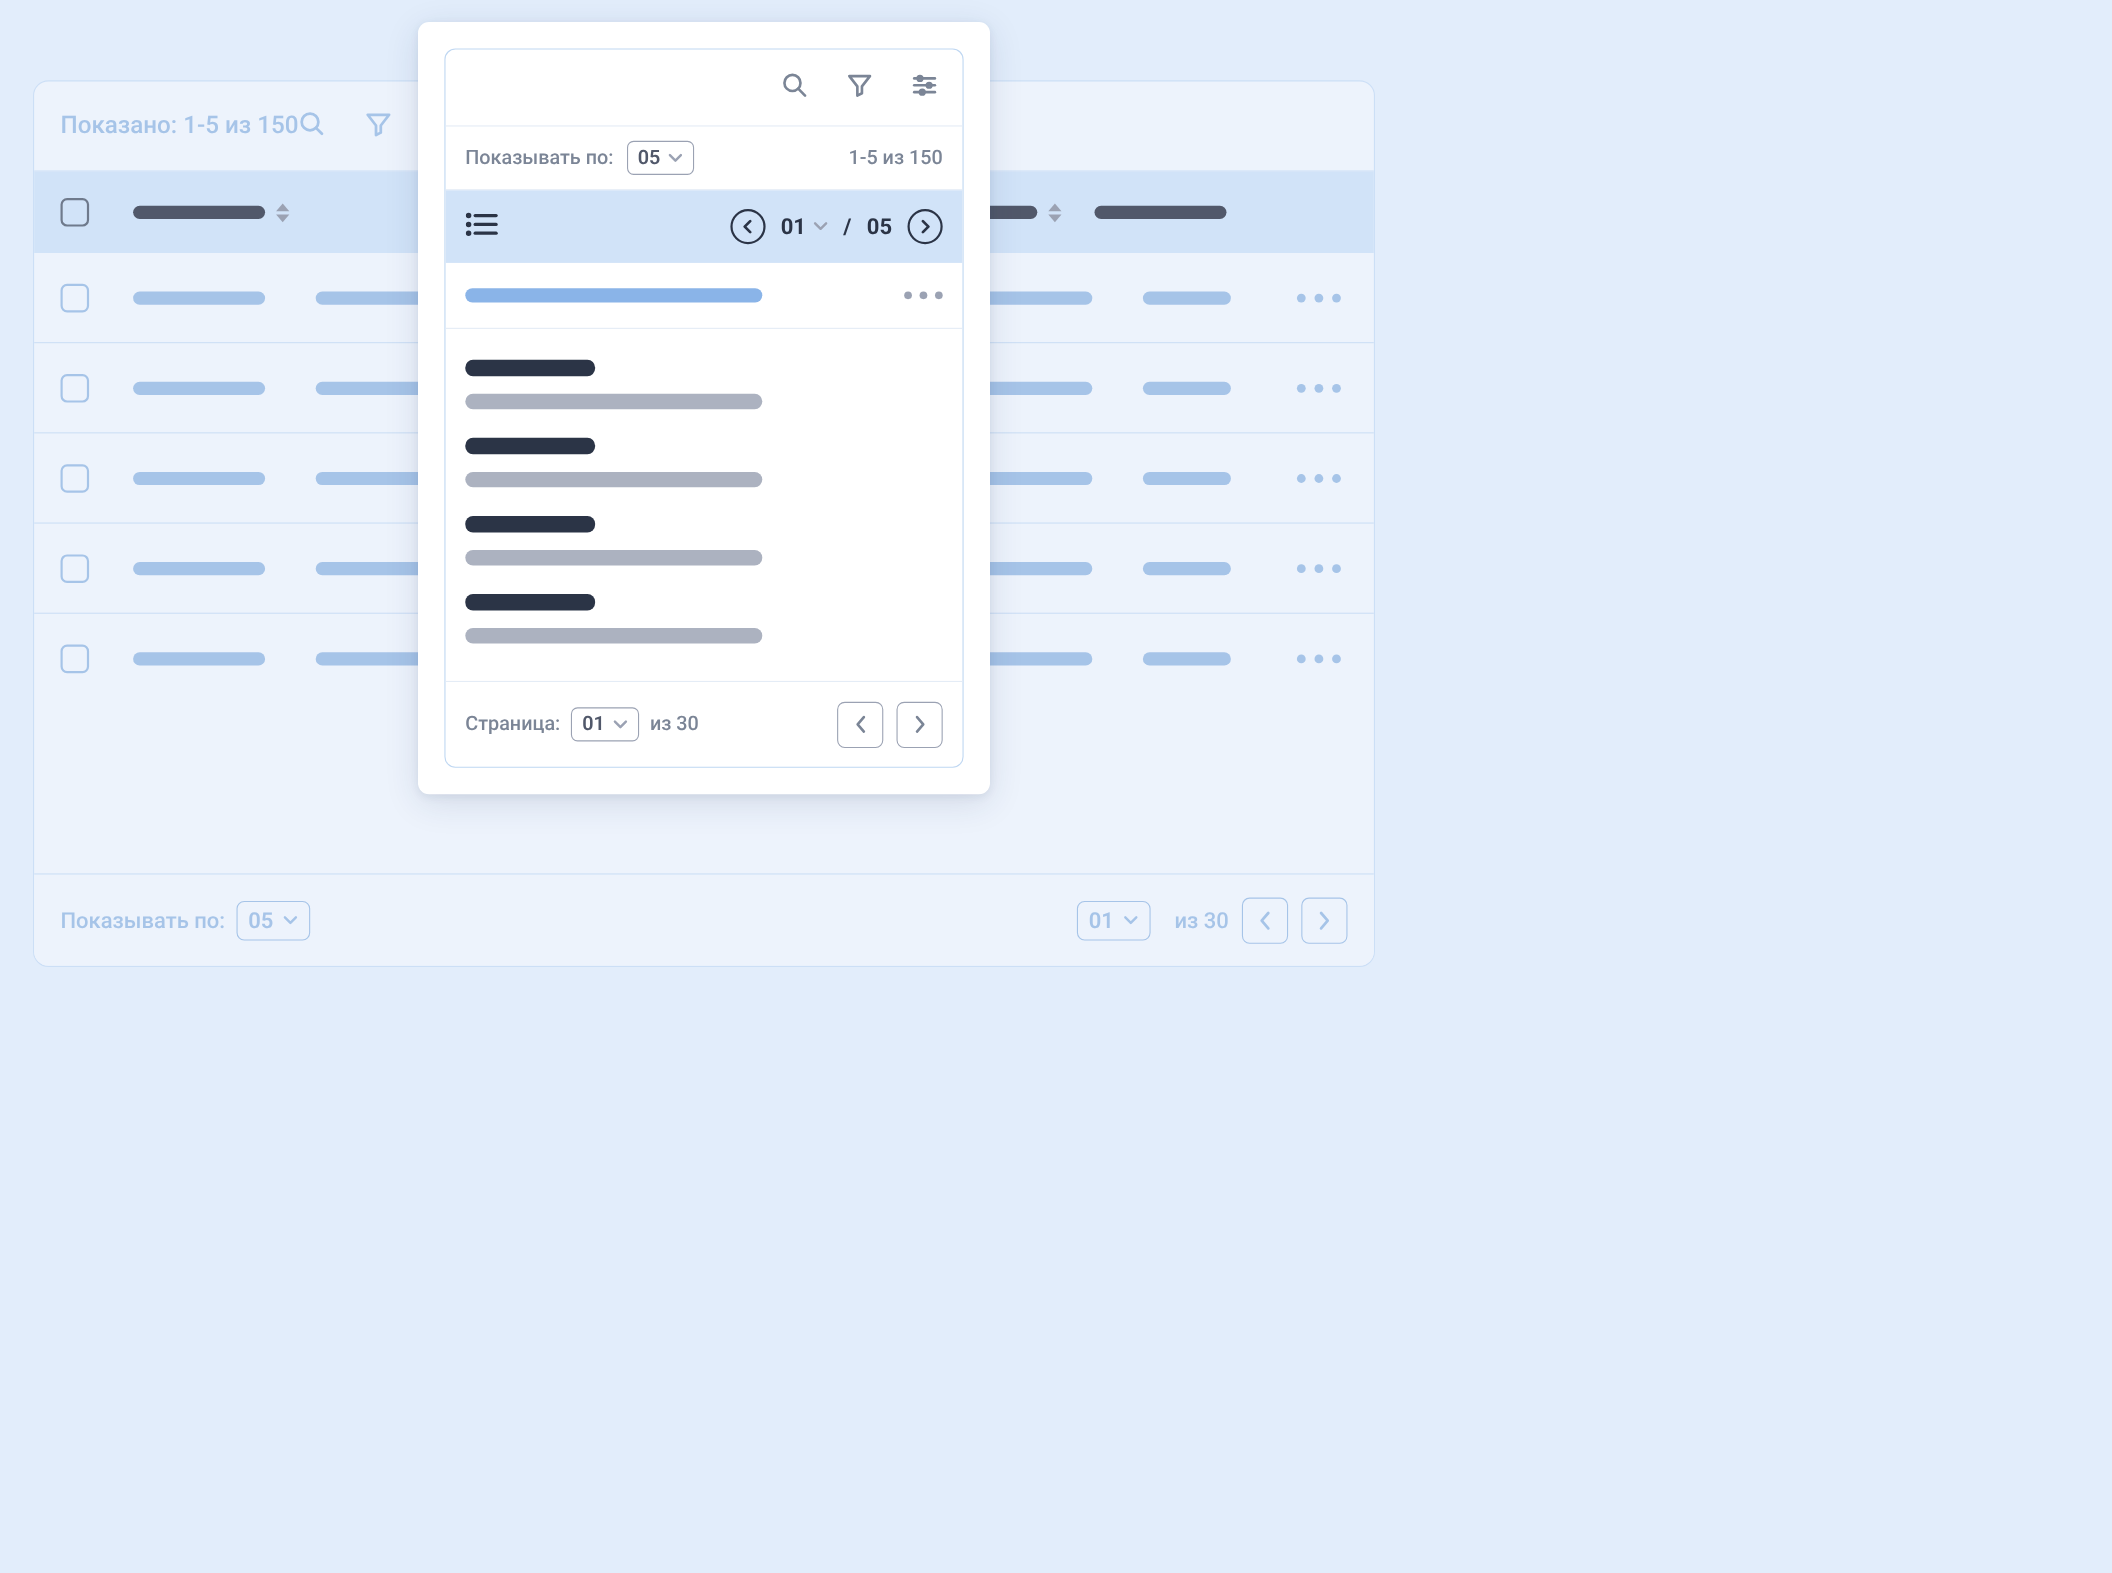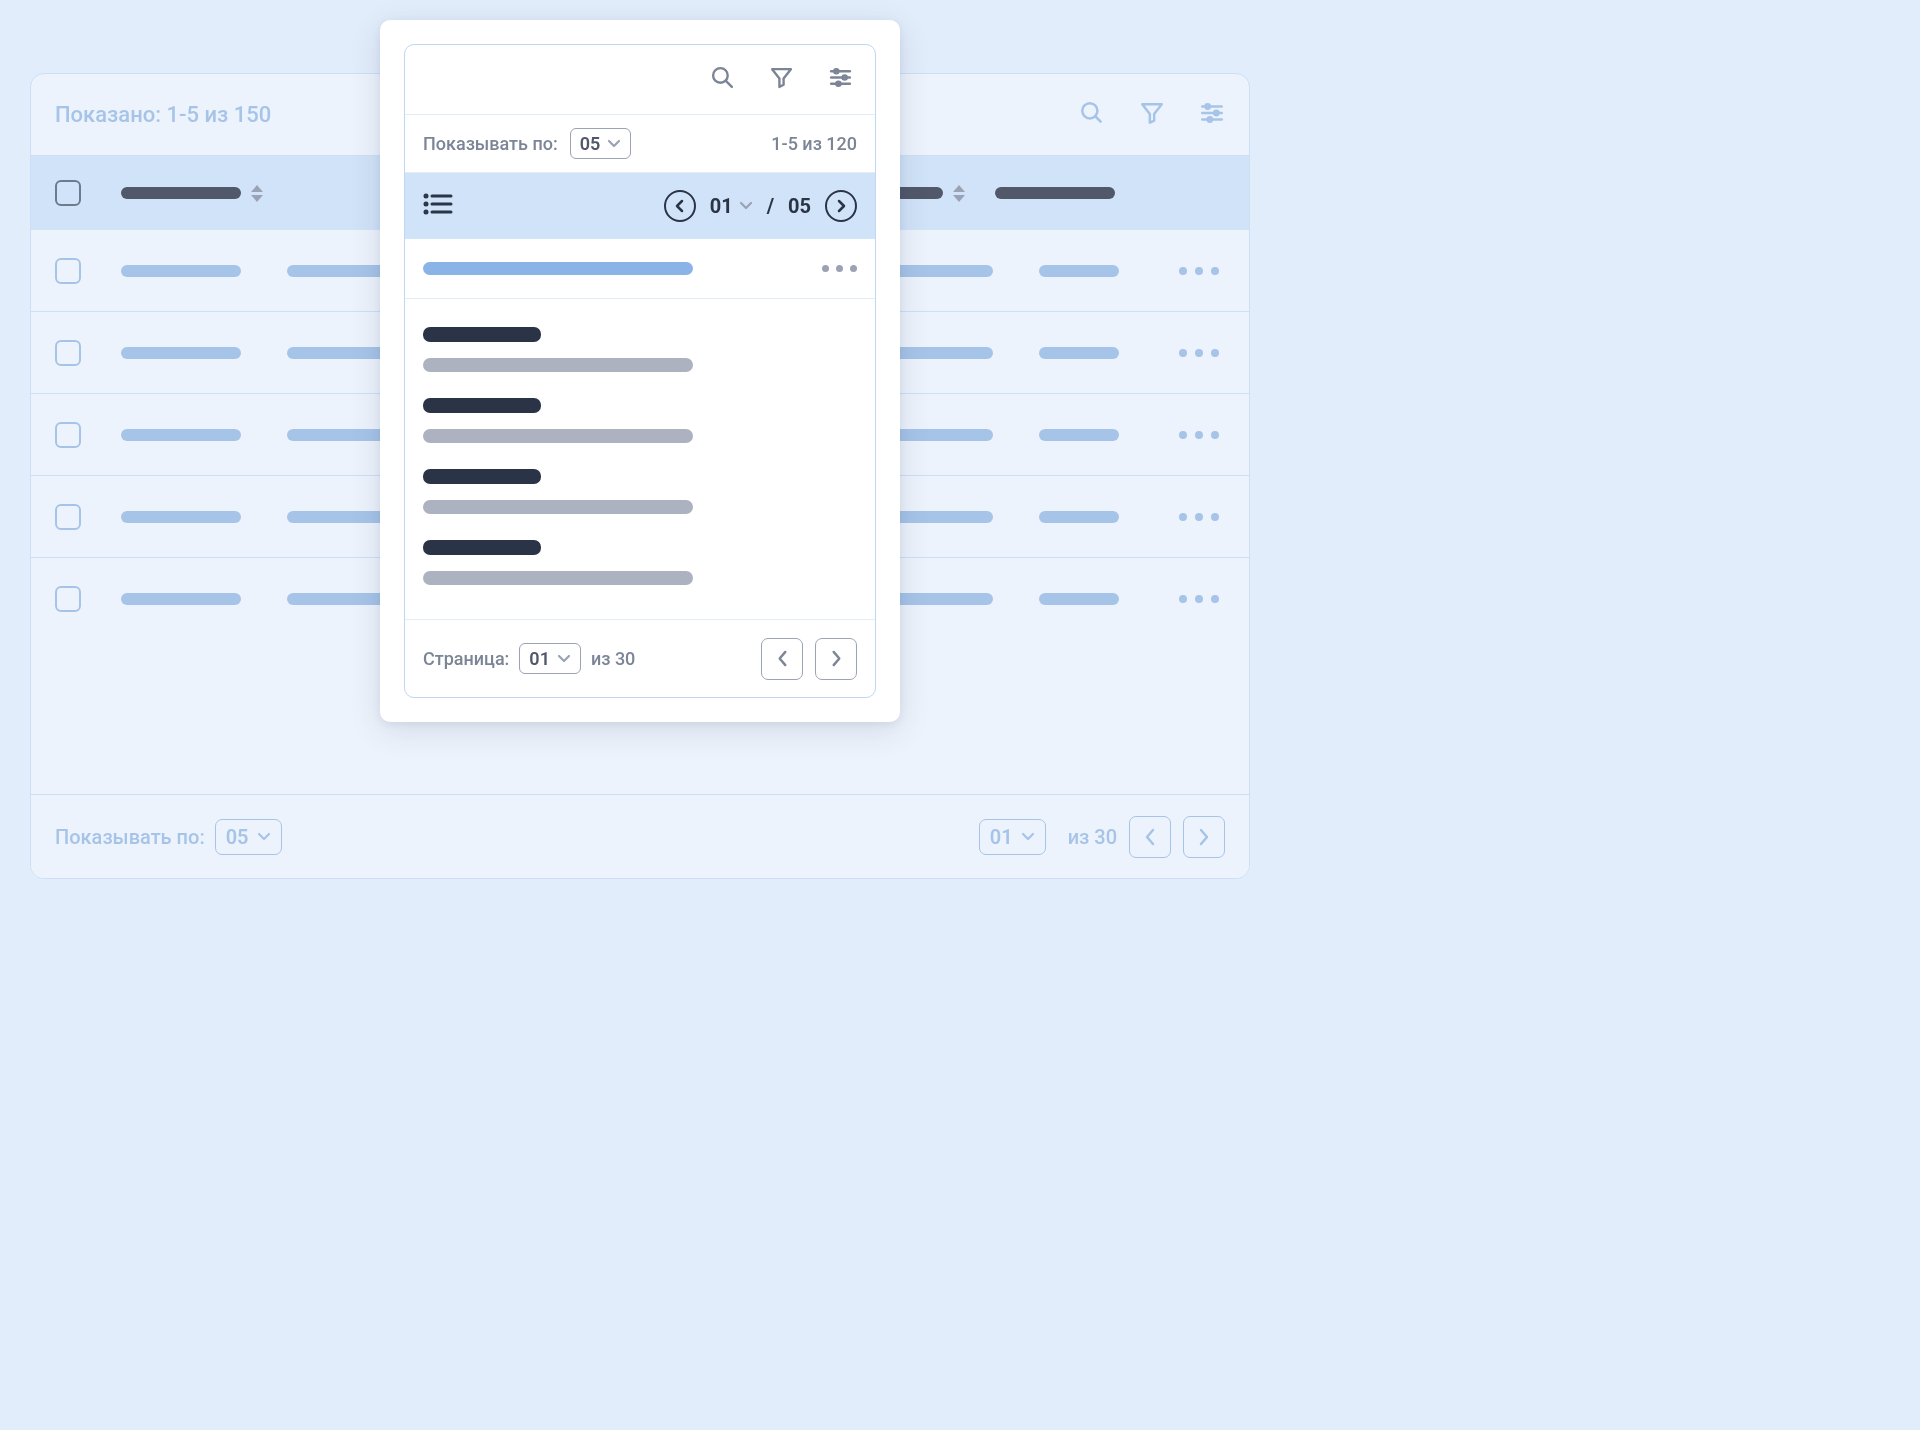--- a/index.html
+++ b/index.html
@@ -20,21 +20,20 @@
   right: 30px;
   bottom: 75px;
   background: #EDF3FC;
   border: 1.5px solid #CCDFF6;
   border-radius: 14px;
   overflow: hidden;
 }
 .bg-header {
   display: flex;
   align-items: center;
-  justify-content: space-between;
   height: 82px;
   padding: 0 24px;
   border-bottom: 1.5px solid #CCDFF6;
 }
 .bg-header .shown {
   color: #A6C4E8;
   font-size: 22px;
   font-weight: 500;
 }
 .bg-header .icons {
@@ -395,21 +394,21 @@
     </div>
 
     <div class="c-pager-top">
       <span class="lbl">Показывать по:</span>
       <span class="c-select">
         <span>05</span>
         <svg class="chev" viewBox="0 0 14 10" fill="none" stroke="#9BA2B3" stroke-width="2.2" stroke-linecap="round" stroke-linejoin="round">
             <path d="M2 2l5 5 5-5"></path>
           </svg>
       </span>
-      <span class="range">1-5 из 120</span>
+      <span class="range">1-5 из 150</span>
     </div>
 
     <div class="c-nav">
       <span class="list-icon">
         <svg viewBox="0 0 30 24" fill="none" stroke-width="3" stroke-linecap="round">
             <line x1="9" y1="4" x2="28" y2="4"></line>
             <line x1="9" y1="12" x2="28" y2="12"></line>
             <line x1="9" y1="20" x2="28" y2="20"></line>
             <circle cx="3" cy="4" r="1" fill="#2B3446"></circle>
             <circle cx="3" cy="12" r="1" fill="#2B3446"></circle>

